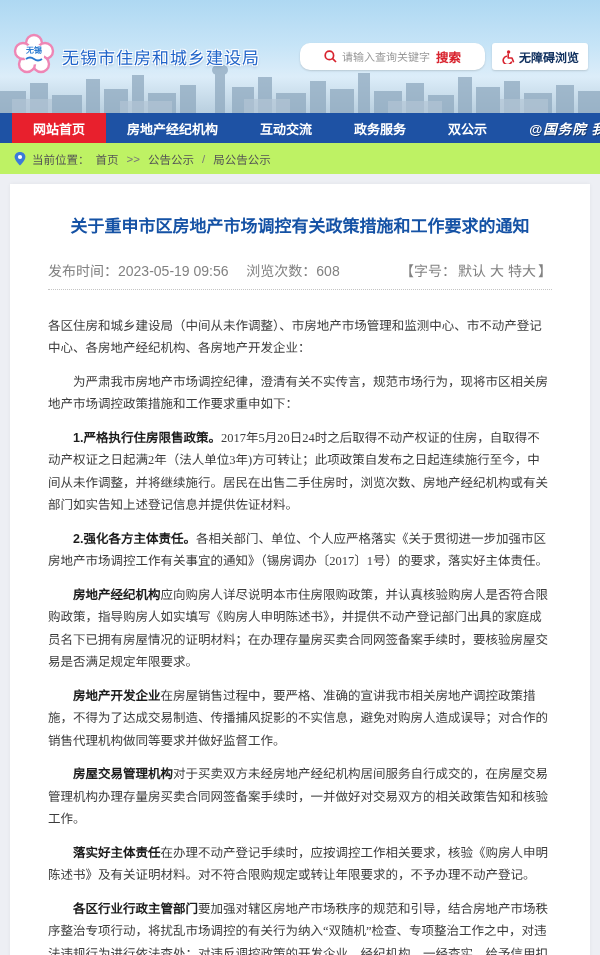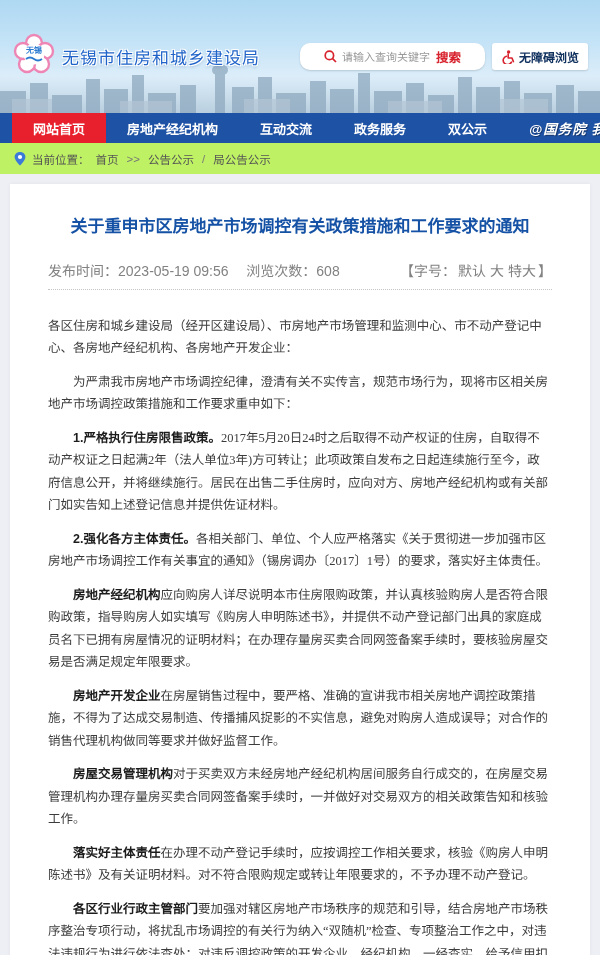--- a/index.html
+++ b/index.html
@@ -171,23 +171,23 @@
         <span style="display:inline-block;width:10px;"></span>
         <span>浏览次数：</span><span>608</span>
       </div>
       <div class="meta-right">
         <span>【字号：</span><span class="opt">默认</span><span class="opt">大</span><span class="opt">特大</span><span>】</span>
       </div>
     </div>
     <div class="dotted"></div>
 
     <div class="body-text">
-      <p class="no-indent"><span class="lead"></span><span>各区住房和城乡建设局（经开区建设局）、市房地产市场管理和监测中心、市不动产登记中心、各房地产经纪机构、各房地产开发企业：</span></p>
+      <p class="no-indent"><span class="lead"></span><span>各区住房和城乡建设局（中间从未作调整）、市房地产市场管理和监测中心、市不动产登记中心、各房地产经纪机构、各房地产开发企业：</span></p>
       <p><span class="lead"></span><span>为严肃我市房地产市场调控纪律，澄清有关不实传言，规范市场行为，现将市区相关房地产市场调控政策措施和工作要求重申如下：</span></p>
-      <p><span class="lead">1.严格执行住房限售政策。</span><span>2017年5月20日24时之后取得不动产权证的住房，自取得不动产权证之日起满2年（法人单位3年)方可转让；此项政策自发布之日起连续施行至今，政府信息公开，并将继续施行。居民在出售二手住房时，应向对方、房地产经纪机构或有关部门如实告知上述登记信息并提供佐证材料。</span></p>
+      <p><span class="lead">1.严格执行住房限售政策。</span><span>2017年5月20日24时之后取得不动产权证的住房，自取得不动产权证之日起满2年（法人单位3年)方可转让；此项政策自发布之日起连续施行至今，中间从未作调整，并将继续施行。居民在出售二手住房时，浏览次数、房地产经纪机构或有关部门如实告知上述登记信息并提供佐证材料。</span></p>
       <p><span class="lead">2.强化各方主体责任。</span><span>各相关部门、单位、个人应严格落实《关于贯彻进一步加强市区房地产市场调控工作有关事宜的通知》（锡房调办〔2017〕1号）的要求，落实好主体责任。</span></p>
       <p><span class="lead">房地产经纪机构</span><span>应向购房人详尽说明本市住房限购政策，并认真核验购房人是否符合限购政策，指导购房人如实填写《购房人申明陈述书》，并提供不动产登记部门出具的家庭成员名下已拥有房屋情况的证明材料；在办理存量房买卖合同网签备案手续时，要核验房屋交易是否满足规定年限要求。</span></p>
       <p><span class="lead">房地产开发企业</span><span>在房屋销售过程中，要严格、准确的宣讲我市相关房地产调控政策措施，不得为了达成交易制造、传播捕风捉影的不实信息，避免对购房人造成误导；对合作的销售代理机构做同等要求并做好监督工作。</span></p>
       <p><span class="lead">房屋交易管理机构</span><span>对于买卖双方未经房地产经纪机构居间服务自行成交的，在房屋交易管理机构办理存量房买卖合同网签备案手续时，一并做好对交易双方的相关政策告知和核验工作。</span></p>
       <p><span class="lead">落实好主体责任</span><span>在办理不动产登记手续时，应按调控工作相关要求，核验《购房人申明陈述书》及有关证明材料。对不符合限购规定或转让年限要求的，不予办理不动产登记。</span></p>
       <p><span class="lead">各区行业行政主管部门</span><span>要加强对辖区房地产市场秩序的规范和引导，结合房地产市场秩序整治专项行动，将扰乱市场调控的有关行为纳入“双随机”检查、专项整治工作之中，对违法违规行为进行依法查处；对违反调控政策的开发企业、经纪机构，一经查实，给予信用扣分、约谈企业、通报批评；对宣传不实的自媒体要进行清查，会同网信部门联合查处整治。</span></p>
 
     </div>
 
   </main>

